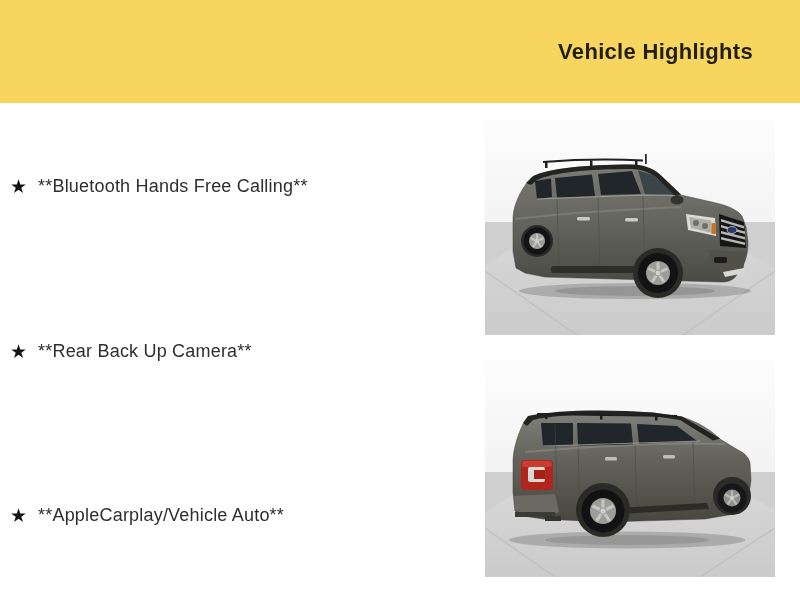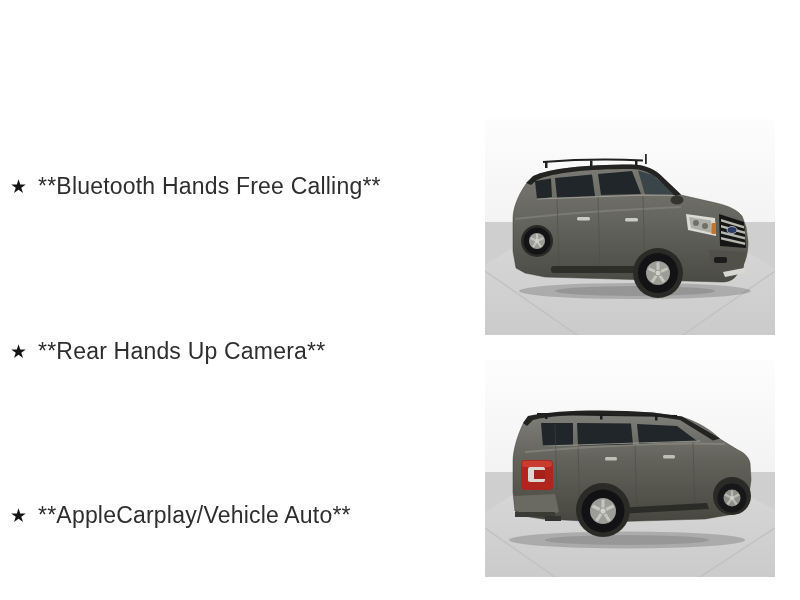--- a/index.html
+++ b/index.html
@@ -43,49 +43,52 @@
   .feature.f1 { top: 186px; }
   .feature.f2 { top: 351px; }
   .feature.f3 { top: 515px; }
   .star {
     font-family: "DejaVu Sans", sans-serif;
     font-size: 19px;
     line-height: 1;
     color: var(--star_color, #141414);
   }
   .label {
-    font-size: 23px;
+    font-size: 18px;
     letter-spacing: 0.2px;
     color: var(--feature_text, #2E2E2E);
   }
   .photo {
     position: absolute;
     left: 485px;
     width: 290px;
     margin: 0;
     overflow: hidden;
   }
   .photo svg { display: block; }
   .photo-1 { top: 119px; height: 216px; }
   .photo-2 { top: 360px; height: 217px; }
 </style>
 </head>
 <body>
 
 <div class="page">
 
+  <header class="band">
+    <h1>Vehicle Highlights</h1>
+  </header>
 
   <ul class="features">
     <li class="feature f1">
       <span class="star">★</span>
       <span class="label">**Bluetooth Hands Free Calling**</span>
     </li>
     <li class="feature f2">
       <span class="star">★</span>
-      <span class="label">**Rear Hands Up Camera**</span>
+      <span class="label">**Rear Back Up Camera**</span>
     </li>
     <li class="feature f3">
       <span class="star">★</span>
       <span class="label">**AppleCarplay/Vehicle Auto**</span>
     </li>
   </ul>
 
   <figure class="photo photo-1" aria-label="Gray SUV, front three-quarter view">
     <svg width="290" height="216" viewBox="0 0 290 216" xmlns="http://www.w3.org/2000/svg">
       <defs>

